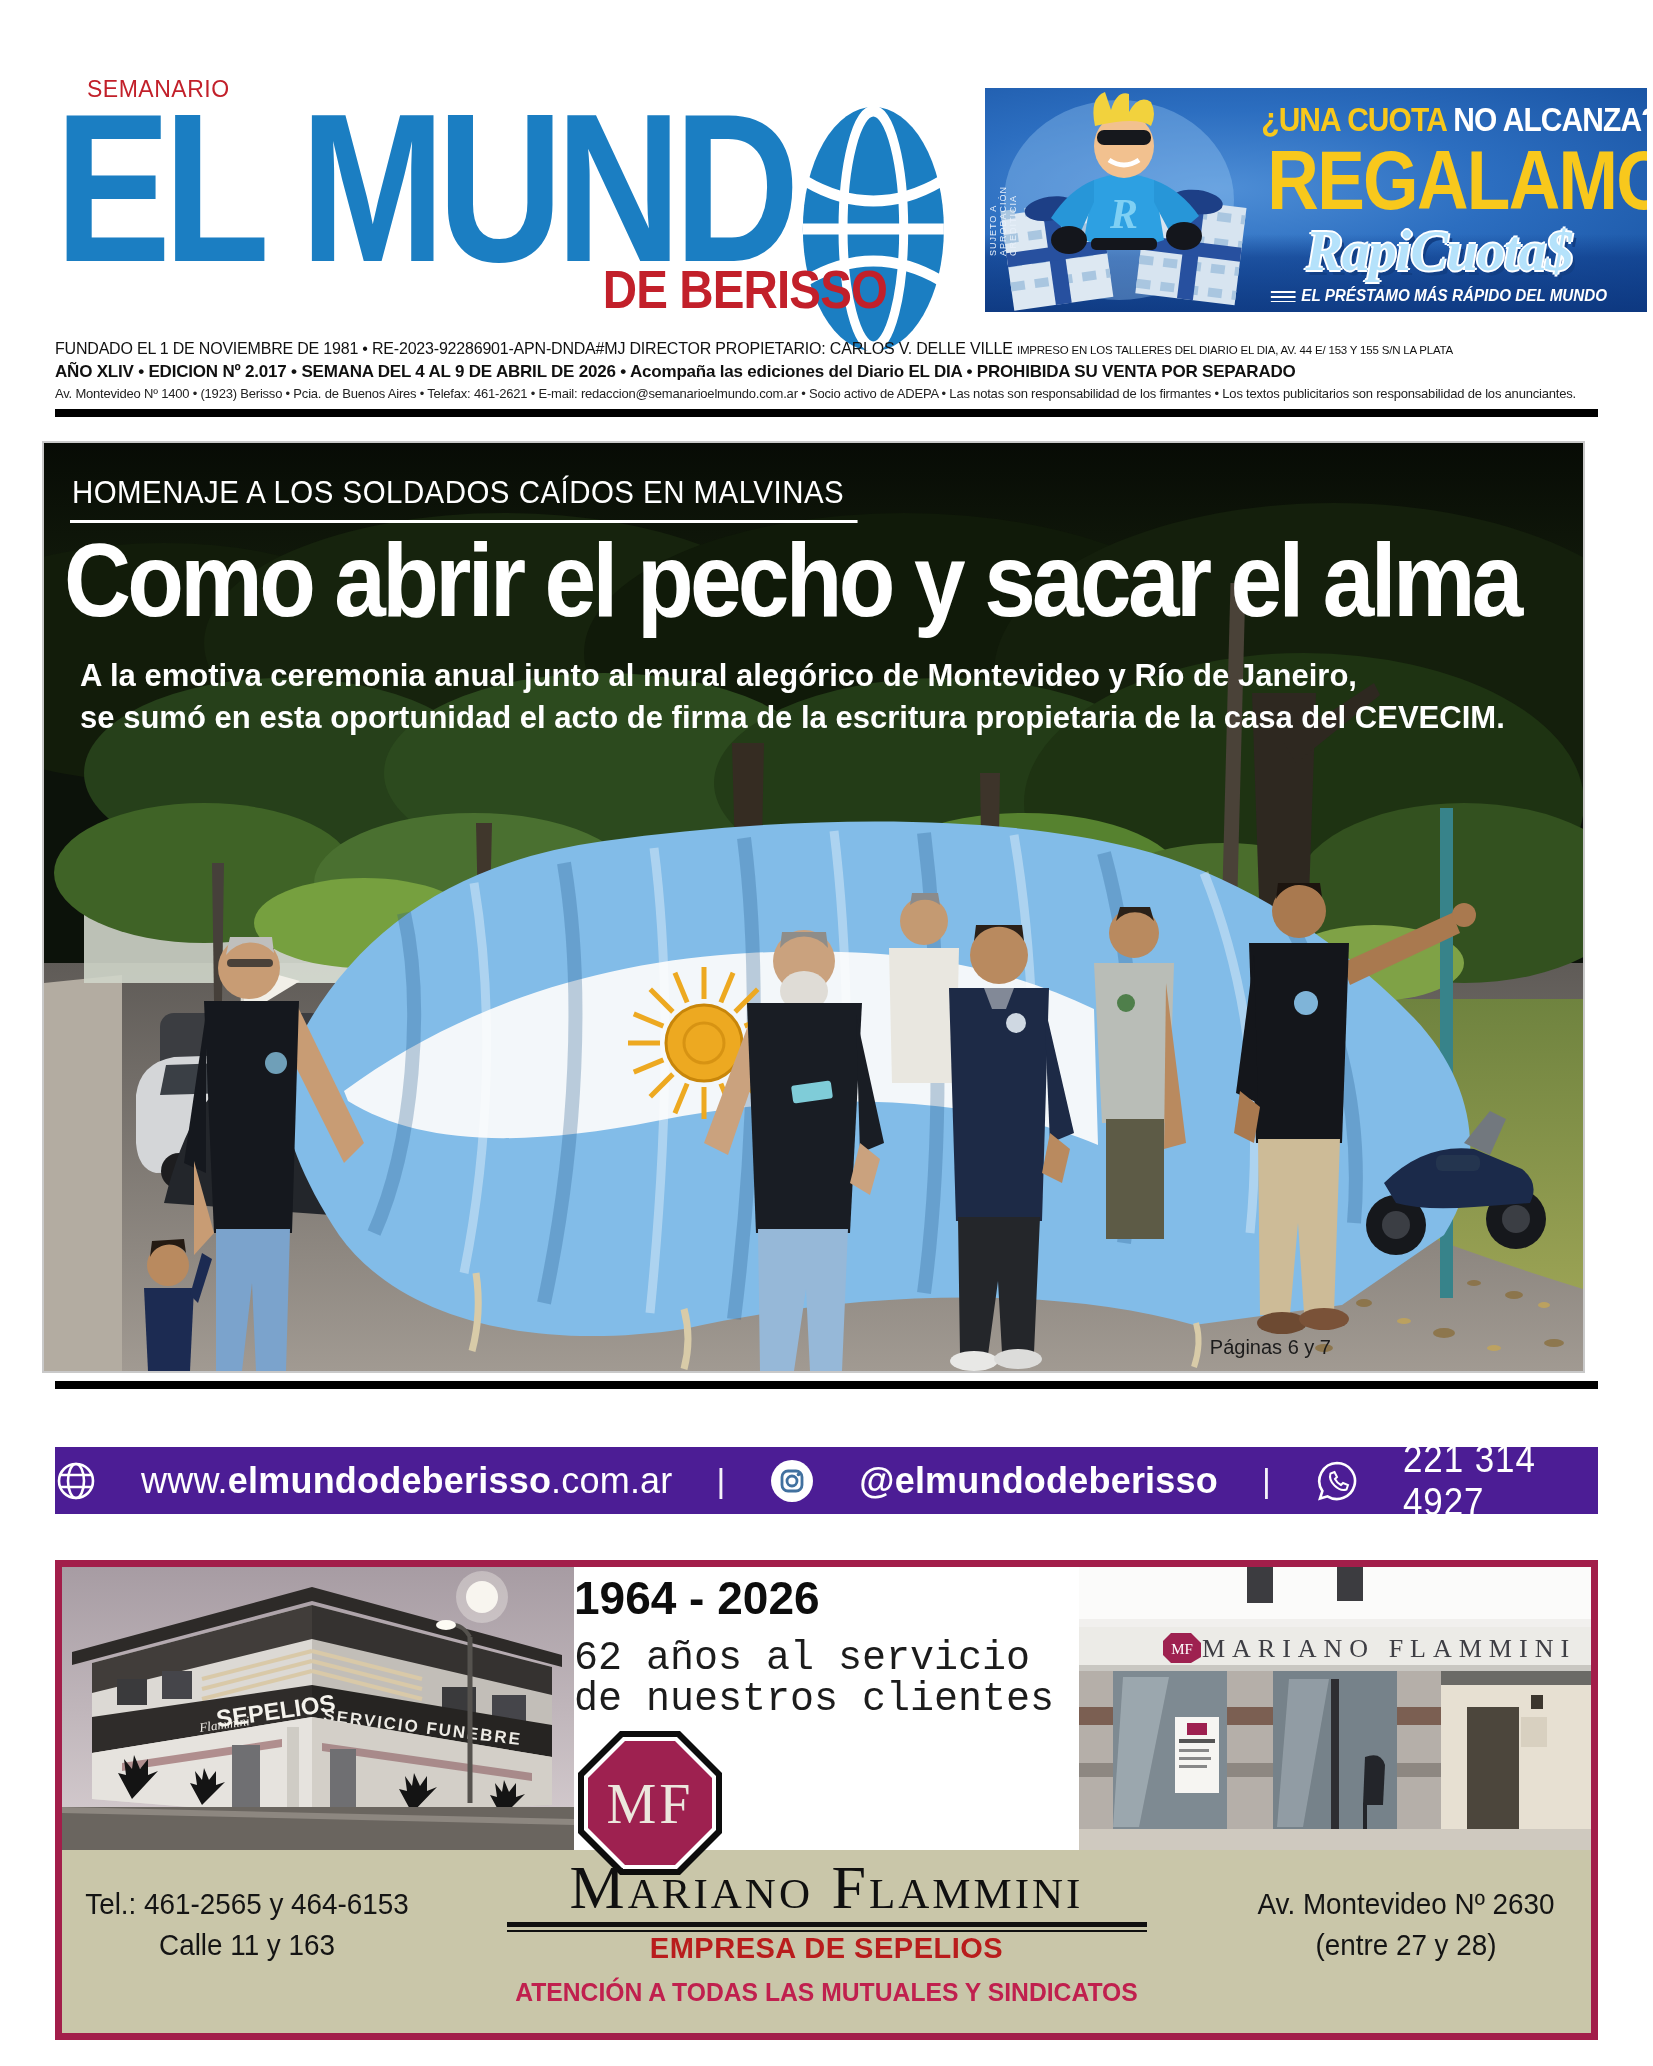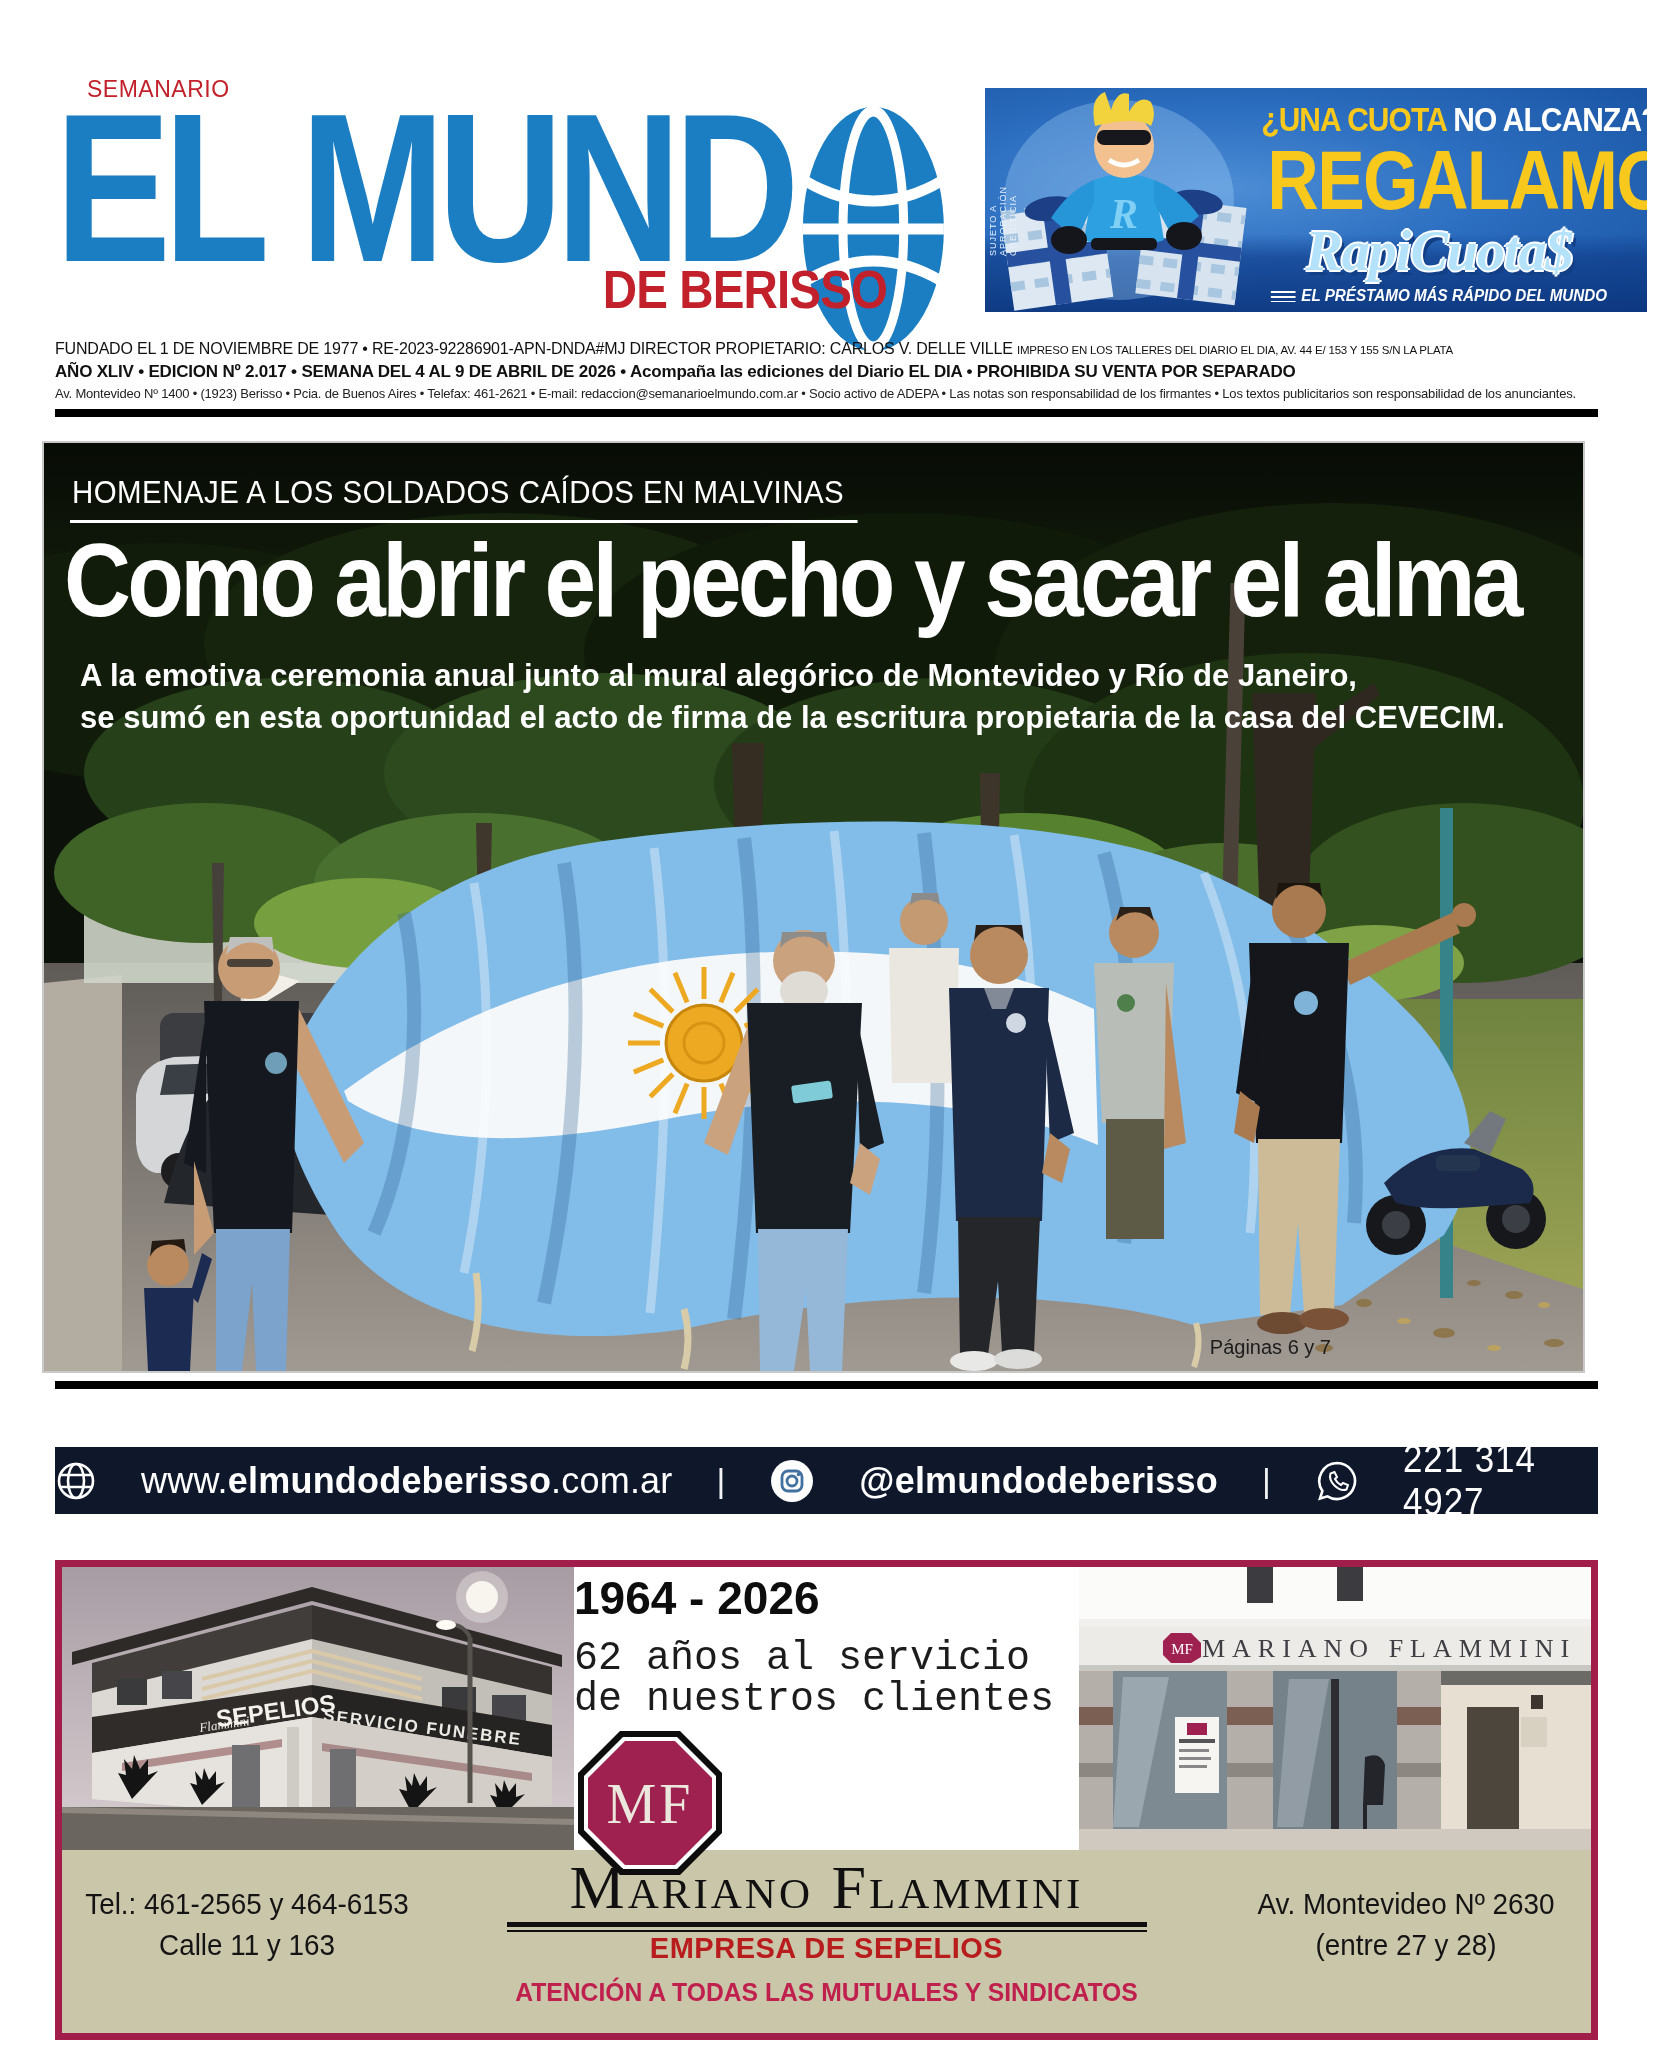--- a/index.html
+++ b/index.html
@@ -52,21 +52,21 @@
   .hero svg{position:absolute;left:0;top:0;}
   .hero-kicker{position:absolute;left:26px;top:32px;color:#fff;font-size:31px;font-weight:400;
         letter-spacing:.5px;border-bottom:3px solid #fff;padding:0 14px 9px 2px;transform:scaleX(.95);transform-origin:left;}
   .hero-headline{position:absolute;left:20px;top:86px;color:#fff;font-size:103px;font-weight:700;
         letter-spacing:-4px;line-height:1;white-space:nowrap;transform:scaleX(.9);transform-origin:left;}
   .hero-deck{position:absolute;left:36px;top:212px;color:#fff;font-size:32px;font-weight:700;line-height:1.3;
         transform:scaleX(.97);transform-origin:left;white-space:nowrap;}
   .hero-caption{position:absolute;right:252px;bottom:12px;color:#1c1c1c;font-size:20px;font-weight:500;}
 
   
-  .contact-bar{position:absolute;left:55px;top:1447px;width:1543px;height:67px;background:#0f172a;
+  .contact-bar{position:absolute;left:55px;top:1447px;width:1543px;height:67px;background:#4c1d95;
         display:flex;align-items:center;justify-content:center;gap:44px;color:#fff;}
   .cb-text{font-size:36px;letter-spacing:.2px;}
   .cb-text b{font-weight:800;}
   .cb-sep{font-size:34px;font-weight:300;opacity:.95;}
   .cb-icon{display:flex;align-items:center;}
   .cb-phone{font-size:38px;font-weight:400;letter-spacing:1px;transform:scaleX(.92);transform-origin:left;}
 
   
   .mf-ad{position:absolute;left:55px;top:1560px;width:1543px;height:480px;border:7px solid #a21e4a;
          box-sizing:border-box;background:#fff;}
@@ -154,21 +154,21 @@
       </div>
       <div class="ad-line2">REGALAMOS 2</div>
       <div class="ad-brand">RapiCuota$</div>
       <div class="ad-tagline"><span class="speed-lines"></span><span>EL PRÉSTAMO MÁS RÁPIDO DEL MUNDO</span></div>
 
     </div>
   </div>
 
   <div class="info">
     <div class="info-line1">
-      <span>FUNDADO EL 1 DE NOVIEMBRE DE 1977 • RE-2023-92286901-APN-DNDA#MJ DIRECTOR PROPIETARIO: CARLOS V. DELLE VILLE</span>
+      <span>FUNDADO EL 1 DE NOVIEMBRE DE 1981 • RE-2023-92286901-APN-DNDA#MJ DIRECTOR PROPIETARIO: CARLOS V. DELLE VILLE</span>
       <span class="sm">IMPRESO EN LOS TALLERES DEL DIARIO EL DIA, AV. 44 E/ 153 Y 155 S/N LA PLATA</span>
     </div>
     <div class="info-line2">AÑO XLIV •  EDICION Nº 2.017 • SEMANA DEL 4 AL 9 DE ABRIL DE 2026 • Acompaña las ediciones del Diario EL DIA • PROHIBIDA SU VENTA POR SEPARADO</div>
     <div class="info-line3">Av. Montevideo Nº 1400 • (1923) Berisso • Pcia. de Buenos Aires • Telefax: 461-2621 • E-mail: redaccion@semanarioelmundo.com.ar • Socio activo de ADEPA • Las notas son responsabilidad de los firmantes • Los textos publicitarios son responsabilidad de los anunciantes.</div>
   </div>
 
   <div class="rule rule1"></div>
 
   <figure class="hero" style="margin:0">
     <svg width="1539" height="928" viewBox="0 0 1539 928">

